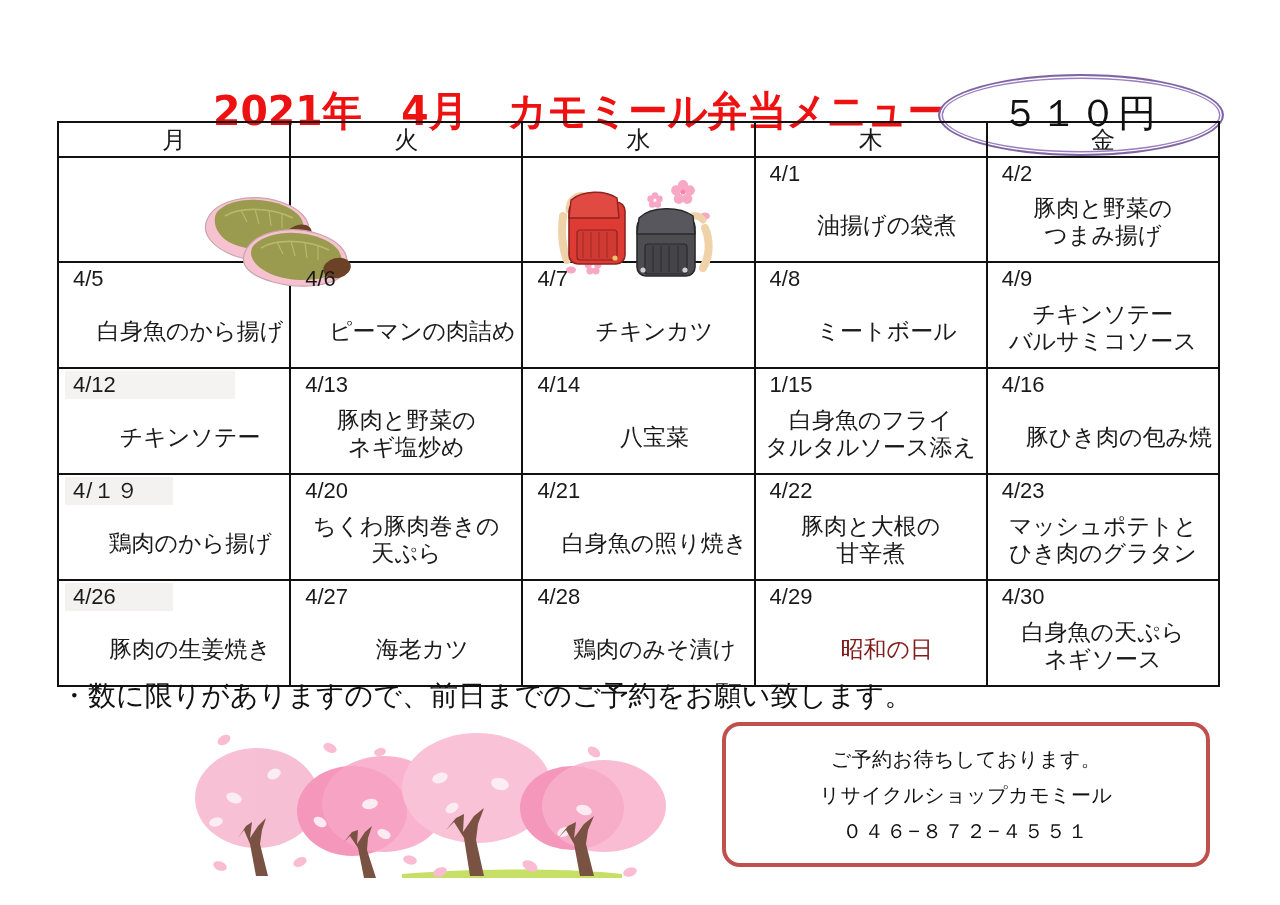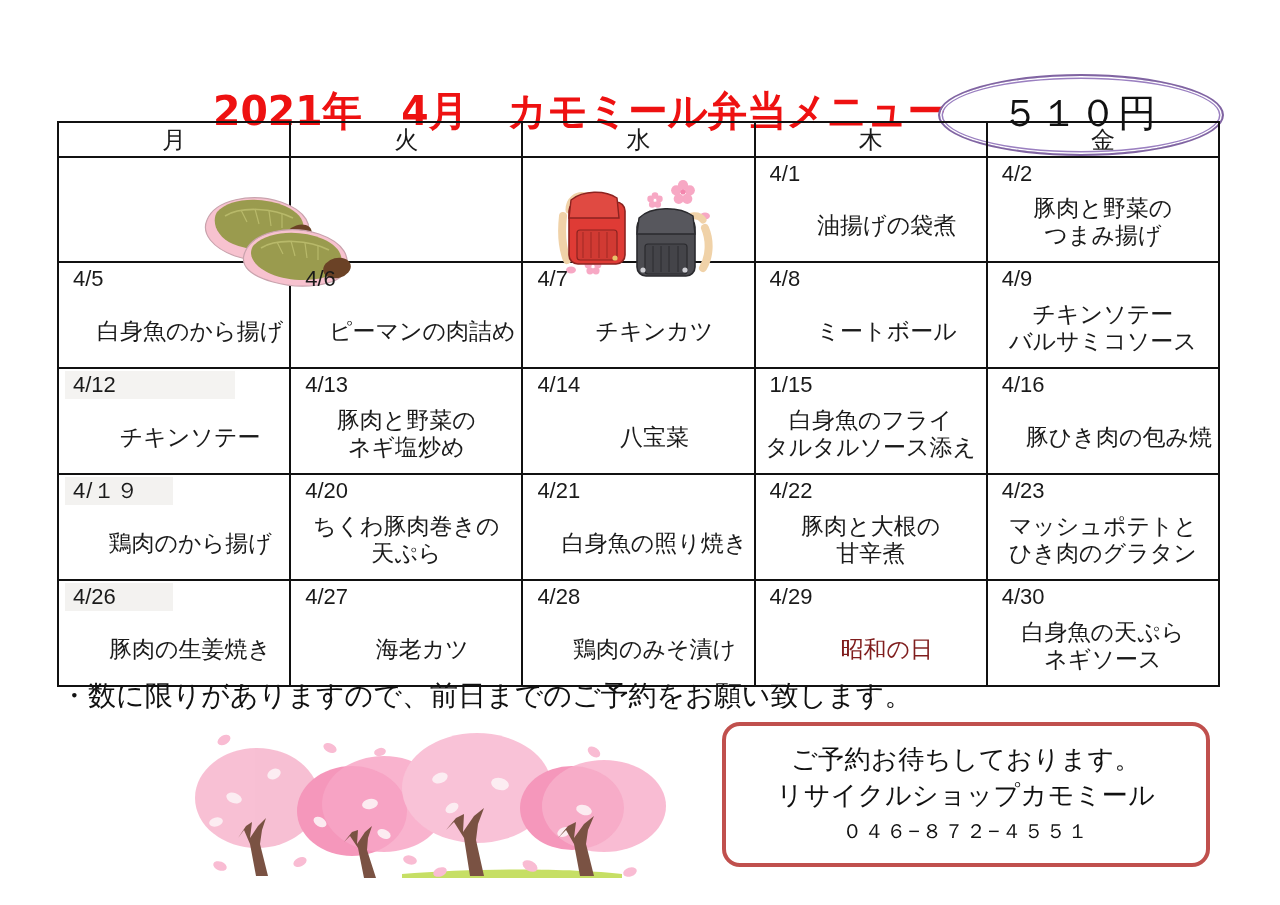--- a/index.html
+++ b/index.html
@@ -101,21 +101,21 @@
   .contact{
     position:absolute;left:722px;top:722px;
     width:488px;height:145px;
     border:4px solid #c0504d;border-radius:18px;
     box-sizing:border-box;
     display:flex;flex-direction:column;
     align-items:center;justify-content:center;
     background:#fff;
   }
   .contact-line{
-    font-size:26px;line-height:36px;color:#111;
+    font-size:20px;line-height:36px;color:#111;
     text-align:center;white-space:nowrap;
     letter-spacing:0.5px;
   }
   .contact-line.tel{font-size:20px;letter-spacing:2px;}
 
   
   .trees{position:absolute;left:152px;top:726px;width:540px;height:160px;}
 </style>
 </head>
 <body>

